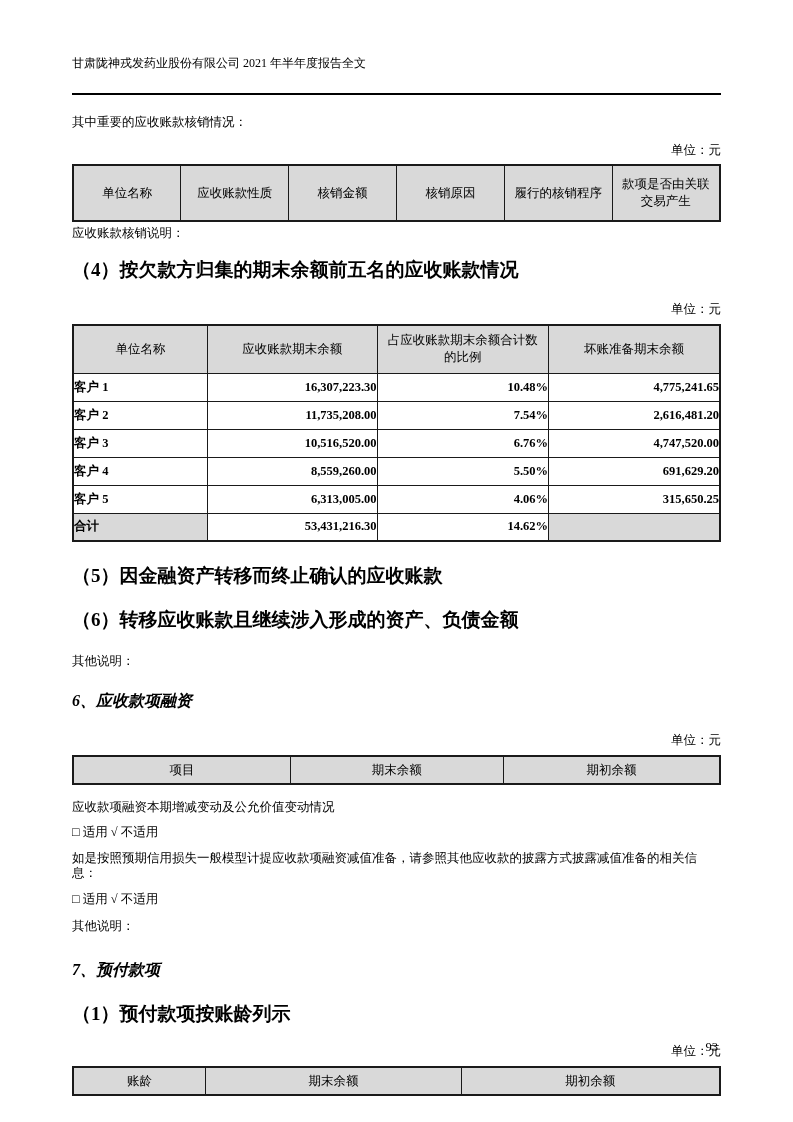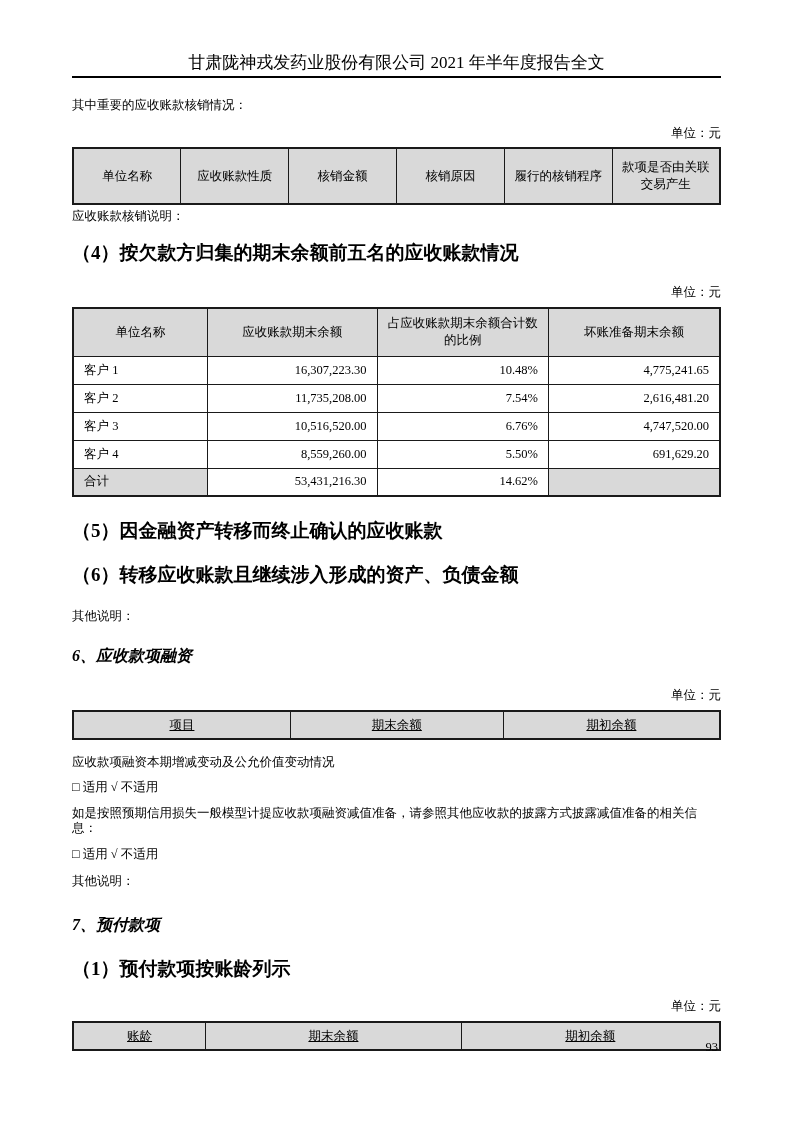--- a/index.html
+++ b/index.html
@@ -6,43 +6,43 @@
   html,body { background:#ffffff; }
   body { font-family:"Liberation Serif","DejaVu Serif",serif; color:#000; }
   .page {
     position:relative;
     width:793px; height:1122px;
     background:#fff;
     padding:55px 72px 0 72px;
     overflow:hidden;
   }
   .header-title {
-    font-size:17px;
-    text-align:center;
-    padding-bottom:5px;
+    font-size:12px;
+    text-align:left;
+    padding-bottom:22px;
     border-bottom:2px solid #000;
     line-height:16px;
   }
   .body-text { font-size:12.5px; line-height:15px; }
   .unit-label { font-size:12.5px; text-align:right; line-height:14px; }
   .h-sub { font-size:19px; font-weight:bold; line-height:17px; }
   .h-num { font-size:16px;  font-weight:bold; line-height:17px;font-style:italic; }
 
   table { width:100%; border-collapse:collapse; border:2px solid #1a1a1a; table-layout:fixed; }
   th, td { border:1px solid #1a1a1a; font-size:12.5px; font-weight:normal; vertical-align:middle; }
   th { background:#d9d9d9; text-align:center; padding:3px 4px; line-height:17px; }
-  td { padding:2px 10px; line-height:17px; }
+  td { padding:2px 0; line-height:17px;font-weight:bold; }
   td.name { text-align:left; }
   td.num  { text-align:right; }
   td.gray { background:#d9d9d9; }
 
   .tbl-writeoff th { height:56px; }
   .tbl-top5 th { height:48px; }
   .tbl-top5 td { height:28px; }
-  .tbl-slim th { height:28px; padding:2px 4px;text-decoration:underline; }
+  .tbl-slim th { height:28px; padding:2px 4px; }
 
   .mt-intro   { margin-top:20px; }
   .mt-unit1   { margin-top:13px; }
   .mt-tbl1    { margin-top:7px;  }
   .mt-note1   { margin-top:5px;font-family:Liberation Mono, monospace;  }
   .mt-h4      { margin-top:19px; }
   .mt-unit2   { margin-top:24px; }
   .mt-tbl2    { margin-top:8px;  }
   .mt-h5      { margin-top:25px; }
   .mt-h6      { margin-top:27px; }
@@ -136,20 +136,26 @@
       <td class="num">6.76%</td>
       <td class="num">4,747,520.00</td>
     </tr>
     <tr>
       <td class="name">客户 4</td>
       <td class="num">8,559,260.00</td>
       <td class="num">5.50%</td>
       <td class="num">691,629.20</td>
     </tr>
     <tr>
+      <td class="name">客户 5</td>
+      <td class="num">6,313,005.00</td>
+      <td class="num">4.06%</td>
+      <td class="num">315,650.25</td>
+    </tr>
+    <tr>
       <td class="name gray">合计</td>
       <td class="num">53,431,216.30</td>
       <td class="num">14.62%</td>
       <td class="num gray"></td>
     </tr>
   </tbody>
     </table>
 
   <div class="h-sub mt-h5">（5）因金融资产转移而终止确认的应收账款</div>
 

